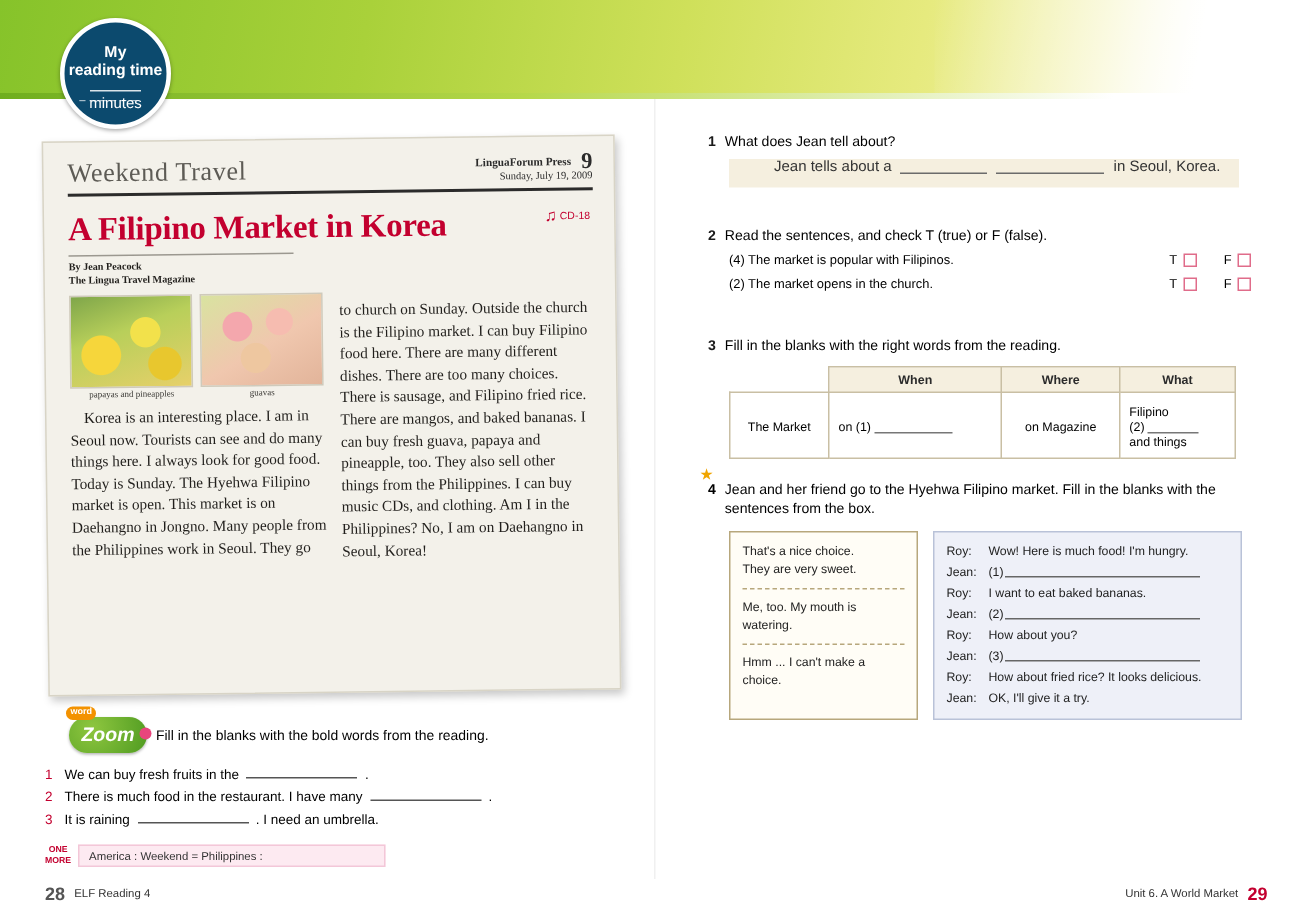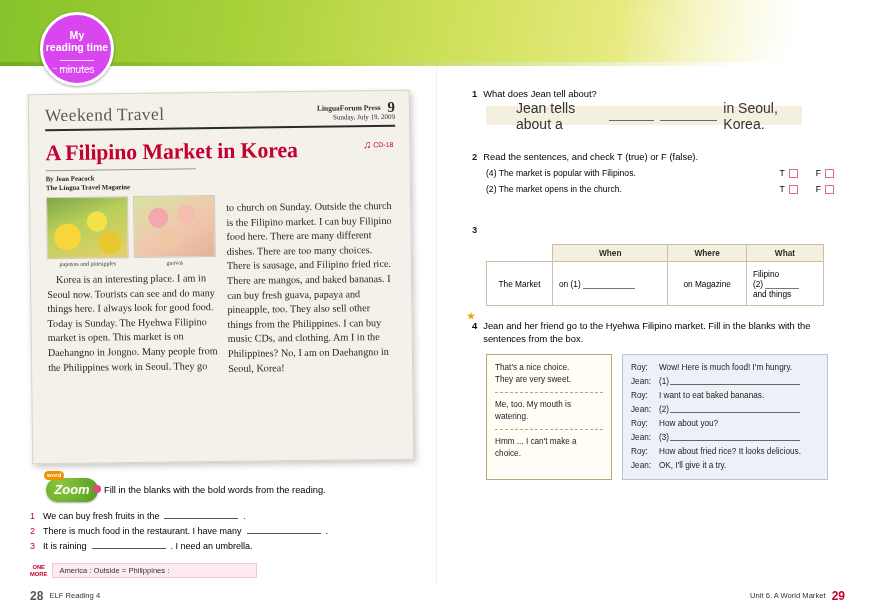--- a/index.html
+++ b/index.html
@@ -23,21 +23,21 @@
   }
   .banner-edge {
     position:absolute; left:0; top:62px; width:873px; height:4px;
     background: linear-gradient(90deg,#6fae1e 0%, #b6d84a 40%, #ffffff 85%);
   }
 
   
   .badge {
     position:absolute; left:40px; top:12px; width:74px; height:74px;
     border-radius:50%;
-    background:#d946ef;
+    background:#0c4a6e;
     color:#fff; text-align:center;
     border:3px solid #fff;
     box-shadow:0 1px 3px rgba(0,0,0,.35);
     font-family:"Liberation Sans", sans-serif;
   }
   .badge .l1{ font-size:10.5px; font-weight:bold; line-height:12px; margin-top:14px; letter-spacing:.2px;}
   .badge .l2{ font-size:10.5px; font-weight:bold; line-height:12px;}
   .badge .rule{ width:34px; height:1px; background:#fff; margin:7px auto 3px; opacity:.85;}
   .badge .l3{ font-size:10px; }
   .badge .dots{ position:absolute; left:10px; bottom:15px; font-size:7px; letter-spacing:.5px;}
@@ -114,23 +114,23 @@
   .om-badge{ font-family:"Liberation Sans",sans-serif; font-size:5.8px; font-weight:bold; line-height:7px; color:#c3002f; text-align:center;}
   .om-bar{ background:#fdeaf1; border:1px solid #f3c7d8; height:15px; width:205px; font-size:7.6px;
            font-family:"Liberation Sans",sans-serif; padding:2px 6px; color:#333;}
 
   
   .right{ position:absolute; left:472px; top:88px; width:372px;}
   .q{ margin-bottom:6px;}
   .q-head{ display:flex; gap:6px; font-family:"Liberation Sans",sans-serif; font-size:9.4px; align-items:baseline;}
   .q-num{ font-weight:bold; color:#1a1a1a;}
   .ans-box{
-    background:#f5efdf; border:0; margin:7px 0 0 14px; width:316px; height:19px;
-    font-family:"Liberation Sans",sans-serif; font-size:14px; color:#333;
-    display:flex; align-items:center; padding-left:30px;
+    background:#f5efdf; border:0; margin:7px 0 0 14px; width:340px; height:19px;
+    font-family:"Liberation Sans",sans-serif; font-size:10px; color:#333;
+    display:flex; padding-left:30px;
   }
   .ul{ display:inline-block; border-bottom:1px solid #6b6b6b; height:10px; vertical-align:-2px;}
   .tf-row{ display:flex; justify-content:space-between; align-items:center; margin:6px 0 0 14px; width:348px;
            font-family:"Liberation Sans",sans-serif; font-size:8.6px;}
   .tf-boxes{ display:flex; gap:18px; align-items:center;}
   .tf-boxes .pair{ display:flex; gap:4px; align-items:center;}
   .cb{ width:9px; height:9px; border:1px solid #e06c8a; display:inline-block;}
 
   table.grid{ border-collapse:collapse; margin:9px 0 0 14px; width:338px; font-family:"Liberation Sans",sans-serif; font-size:8.3px;}
   table.grid th{ background:#f5efdf; border:1px solid #c9bfa4; font-weight:bold; height:17px; color:#2b2b2b;}
@@ -247,21 +247,21 @@
       <span>. I need an umbrella.</span>
     </div>
   </div>
 
   <div class="onemore">
     <div class="om-badge">
       <div>ONE</div>
       <div>MORE</div>
     </div>
     <div class="om-bar">
-      <span>America : Outside = Philippines :</span>
+      <span>America : Weekend = Philippines :</span>
     </div>
   </div>
 </div>
 
 <div class="right">
 
   <div class="q">
     <div class="q-head">
       <span class="q-num">1</span>
       <span>What does Jean tell about?</span>
@@ -303,20 +303,21 @@
           <span>F</span>
           <span class="cb"></span>
         </span>
       </span>
     </div>
   </div>
 
   <div class="q" style="margin-top:30px;">
     <div class="q-head">
       <span class="q-num">3</span>
+      <span>Fill in the blanks with the right words from the reading.</span>
     </div>
     <table class="grid">
       <tbody>
           <tr>
         <th style="background:#fff;border:0;width:66px;"></th>
         <th>When</th>
         <th>Where</th>
         <th>What</th>
       </tr>
       <tr>

